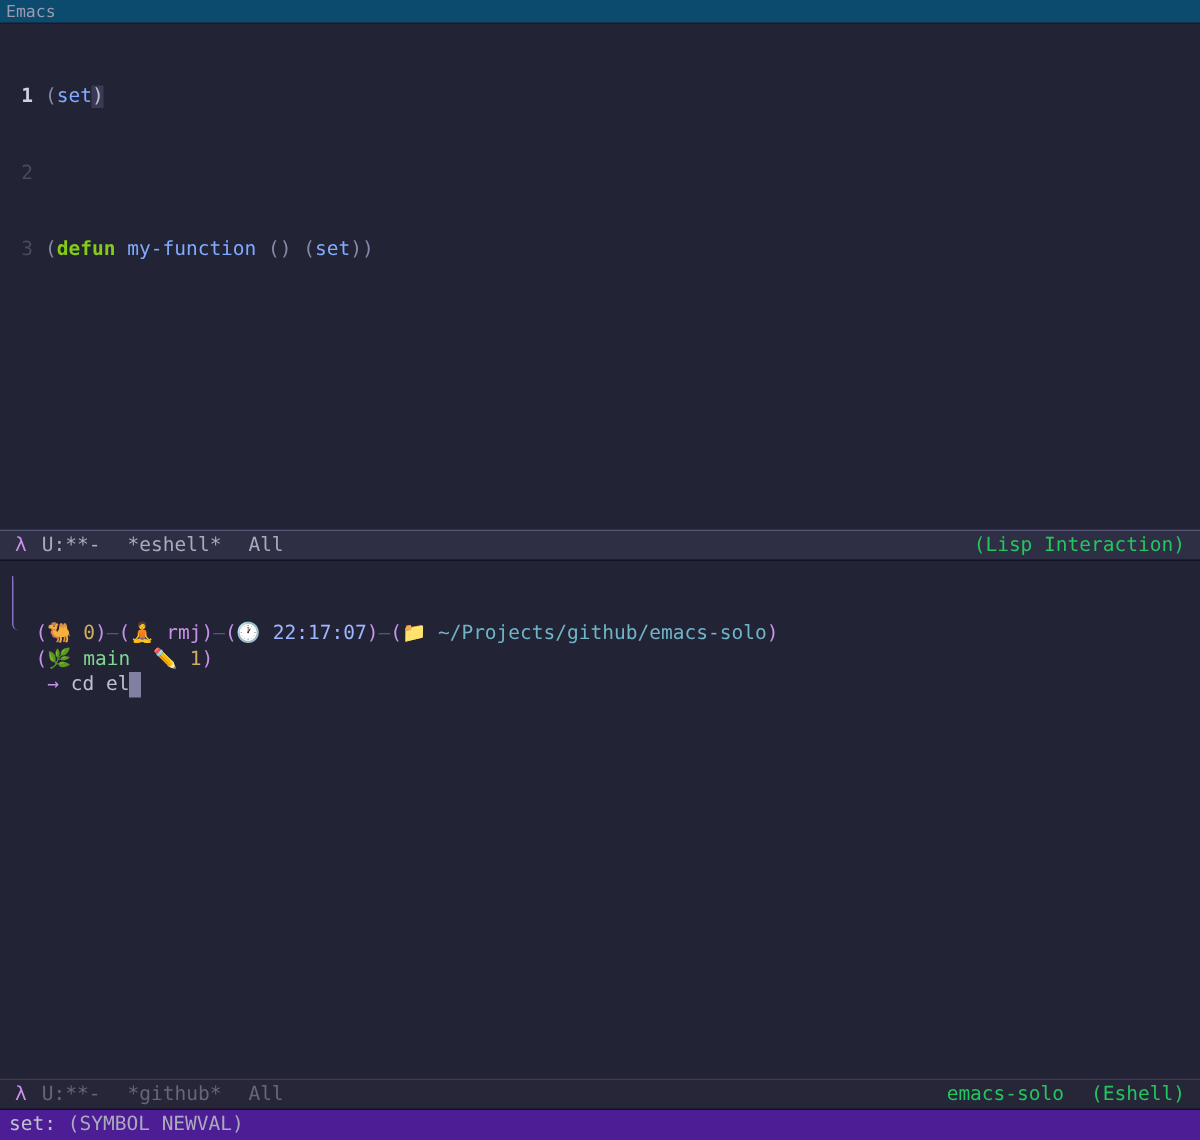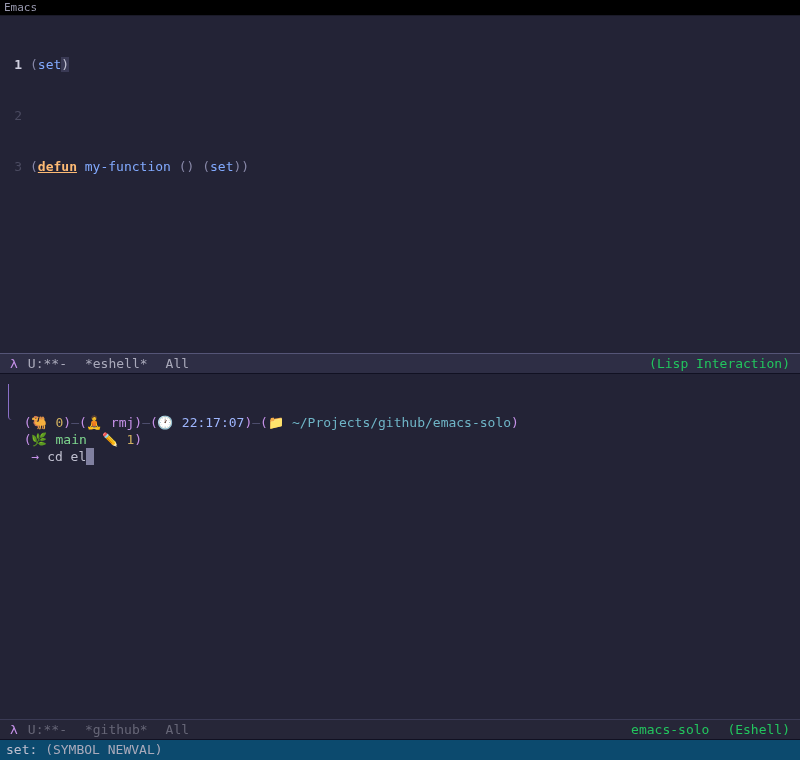--- a/index.html
+++ b/index.html
@@ -6,21 +6,21 @@
   html, body {
     width: 800px; height: 760px;
     background: #232336;
     font-family: "Menlo", "Consolas", "DejaVu Sans Mono", monospace;
     font-size: 13px;
     color: #c0c0d0;
     overflow: hidden;
   }
   .titlebar {
     height: 16px;
-    background: #000000;
+    background: #0c4a6e;
     color: #9a9ab0;
     font-size: 11px;
     padding: 1px 4px;
     border-bottom: 1px solid #1a1a28;
   }
   .window {
     display: flex;
     flex-direction: column;
     height: calc(100% - 16px);
   }
@@ -39,21 +39,21 @@
   .gutter {
     width: 30px;
     text-align: right;
     padding-right: 8px;
     color: #4a4a60;
     user-select: none;
   }
   .gutter.current { color: #d0d0e0; font-weight: bold; }
   .code { flex: 1; }
   .paren { color: #8888a8; }
-  .kw { color: #fdba74; font-weight: bold; text-decoration: underline; }
+  .kw { color: #84cc16; font-weight: bold; }
   .fn { color: #82aaff; }
   .hlparen {
     background: #3a3a55;
     color: #c0c0d0;
   }
   .cursor-block {
     background: #8080a0;
     color: #232336;
     display: inline-block;
     width: 8px;
@@ -105,21 +105,21 @@
     height: 36px;
     border-left: 1px solid #8a6fc7;
     border-bottom-left-radius: 4px;
   }
   .eshell-inner { position: relative; }
 
   .minibuffer {
     height: 20px;
     line-height: 20px;
     padding: 0 6px;
-    background: #0c4a6e;
+    background: #4c1d95;
     color: #c0c0d0;
     font-size: 13px;
   }
   .minibuffer .mfn { color: #c0c0d0; }
   .minibuffer .msig { color: #aab; }
 </style>
 </head>
 <body>
 
 <div class="titlebar">

